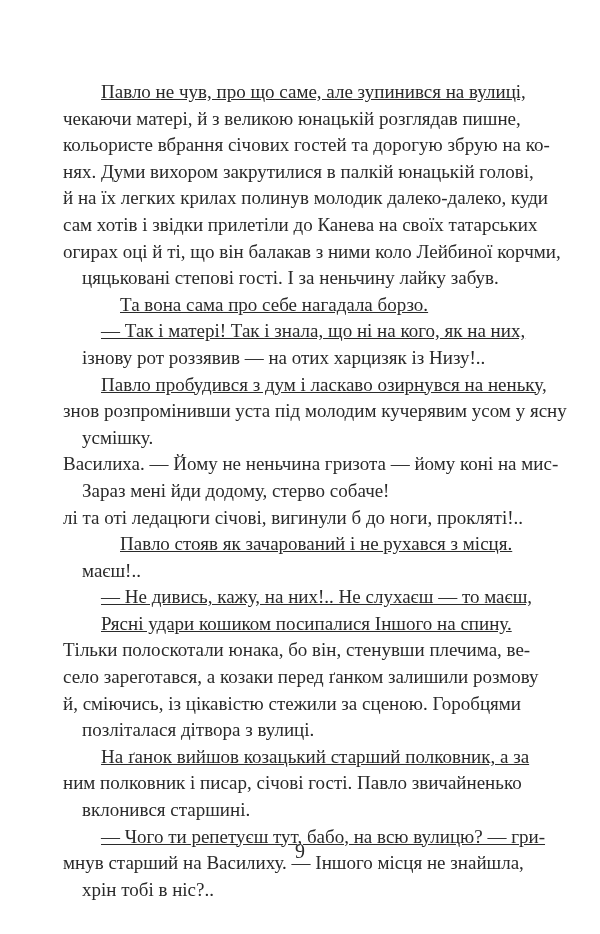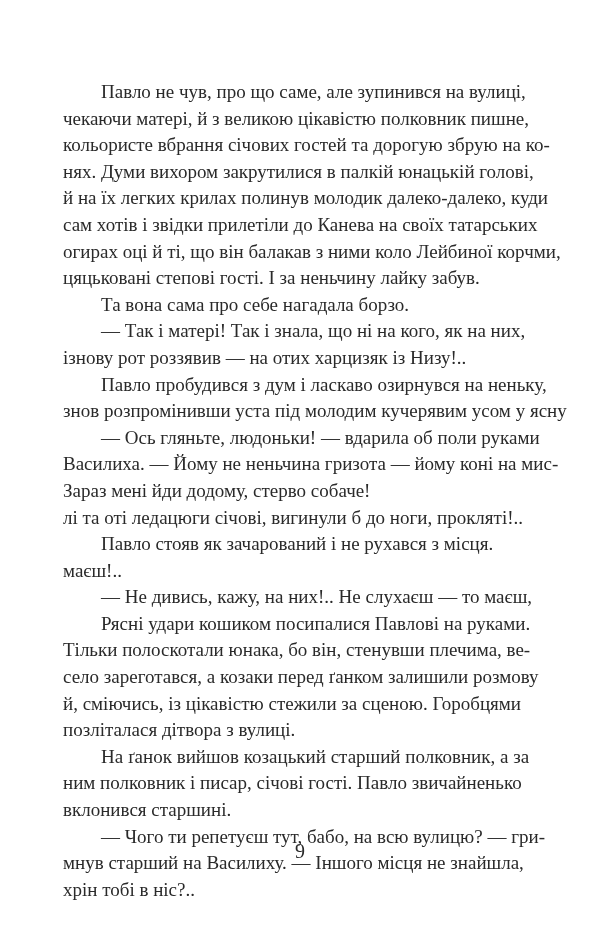--- a/index.html
+++ b/index.html
@@ -26,60 +26,62 @@
     .line {
       display: block;
       text-align: justify;
       text-align-last: justify;
       white-space: nowrap;
       height: 26.6px;
       overflow: visible;
     }
     .line.last {
       text-align-last: left;
+      margin-left: 19px;
     }
     .line.indent {
       padding-left: 38px;
+      text-decoration: underline;
     }
     .page-number {
       position: absolute;
       top: 840px;
       left: 0;
       width: 600px;
       text-align: center;
       font-family: "Liberation Serif", "DejaVu Serif", serif;
       font-size: 20px;
       color: #2a2a2a;
     }
   </style>
 </head>
 <body>
 
 <div class="page" id="page-body">
     <span class="line indent">Павло не чув, про що саме, але зупинився на вулиці,</span>
-    <span class="line">чекаючи матері, й з великою цікавістю полковник пишне,</span>
+    <span class="line">чекаючи матері, й з великою юнацькій розглядав пишне,</span>
     <span class="line">кольористе вбрання січових гостей та дорогую збрую на ко-</span>
     <span class="line">нях. Думи вихором закрутилися в палкій юнацькій голові,</span>
     <span class="line">й на їх легких крилах полинув молодик далеко-далеко, куди</span>
     <span class="line">сам хотів і звідки прилетіли до Канева на своїх татарських</span>
     <span class="line">огирах оці й ті, що він балакав з ними коло Лейбиної корчми,</span>
     <span class="line last">цяцьковані степові гості. І за неньчину лайку забув.</span>
     <span class="line indent last">Та вона сама про себе нагадала борзо.</span>
     <span class="line indent">— Так і матері! Так і знала, що ні на кого, як на них,</span>
     <span class="line last">ізнову рот роззявив — на отих харцизяк із Низу!..</span>
     <span class="line indent">Павло пробудився з дум і ласкаво озирнувся на неньку,</span>
     <span class="line">знов розпромінивши уста під молодим кучерявим усом у ясну</span>
-    <span class="line indent">— Ось гляньте, людоньки! — вдарила об поли руками</span>
+    <span class="line last">усмішку.</span>
     <span class="line">Василиха. — Йому не неньчина гризота — йому коні на мис-</span>
     <span class="line last">Зараз мені йди додому, стерво собаче!</span>
     <span class="line">лі та оті ледацюги січові, вигинули б до ноги, прокляті!..</span>
     <span class="line indent last">Павло стояв як зачарований і не рухався з місця.</span>
     <span class="line last">маєш!..</span>
     <span class="line indent">— Не дивись, кажу, на них!.. Не слухаєш — то маєш,</span>
-    <span class="line indent">Рясні удари кошиком посипалися Павлові на руками.</span>
+    <span class="line indent">Рясні удари кошиком посипалися Іншого на спину.</span>
     <span class="line">Тільки полоскотали юнака, бо він, стенувши плечима, ве-</span>
     <span class="line">село зареготався, а козаки перед ґанком залишили розмову</span>
     <span class="line">й, сміючись, із цікавістю стежили за сценою. Горобцями</span>
     <span class="line last">позліталася дітвора з вулиці.</span>
     <span class="line indent">На ґанок вийшов козацький старший полковник, а за</span>
     <span class="line">ним полковник і писар, січові гості. Павло звичайненько</span>
     <span class="line last">вклонився старшині.</span>
     <span class="line indent">— Чого ти репетуєш тут, бабо, на всю вулицю? — гри-</span>
     <span class="line">мнув старший на Василиху. — Іншого місця не знайшла,</span>
     <span class="line last">хрін тобі в ніс?..</span>

